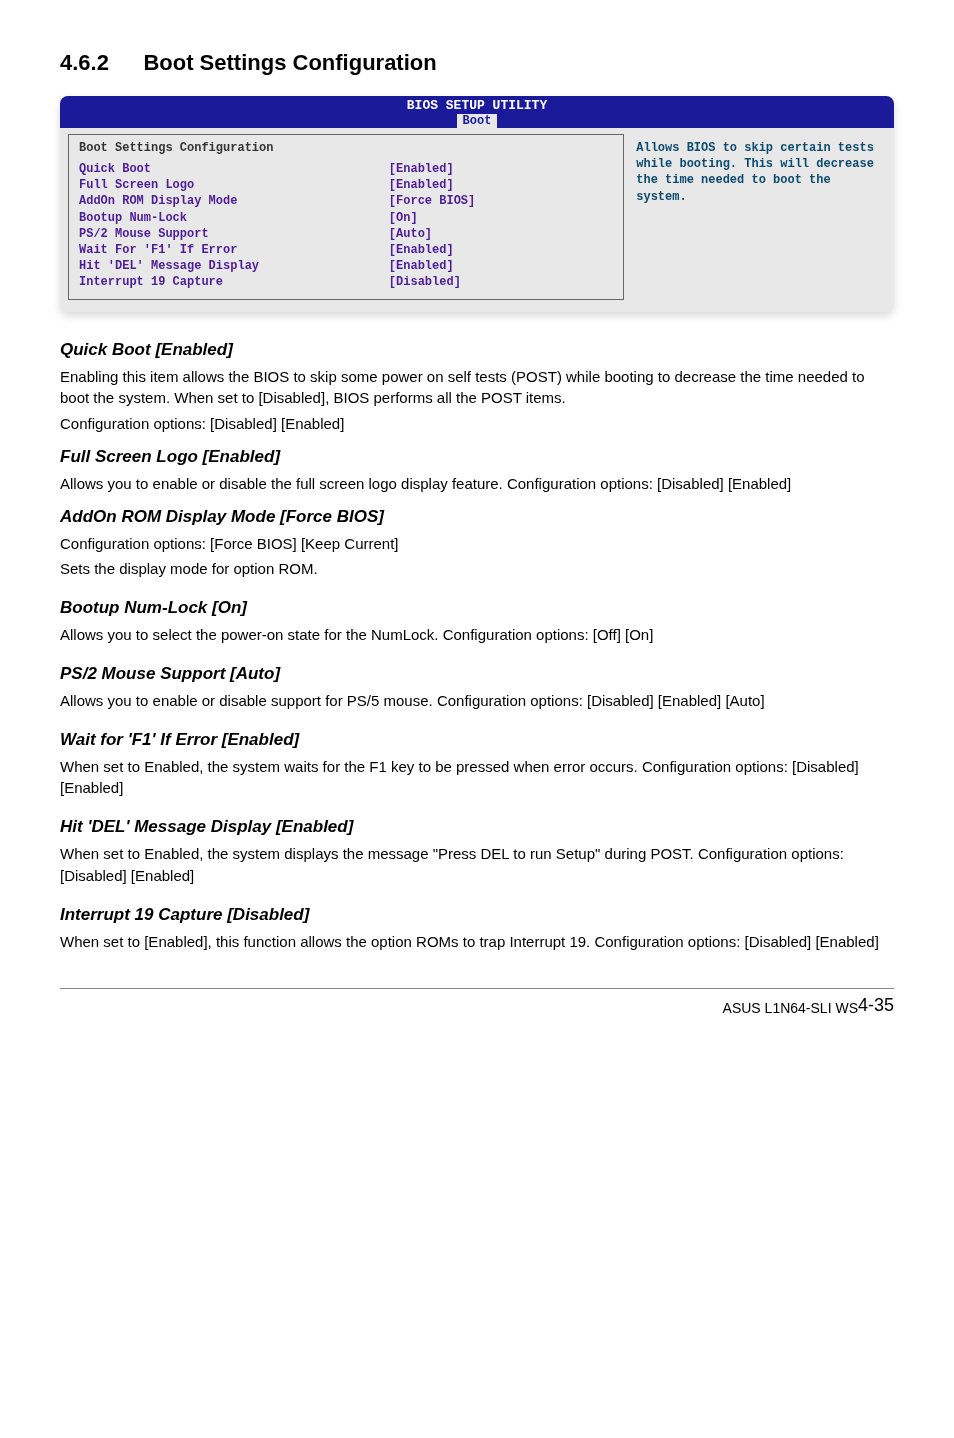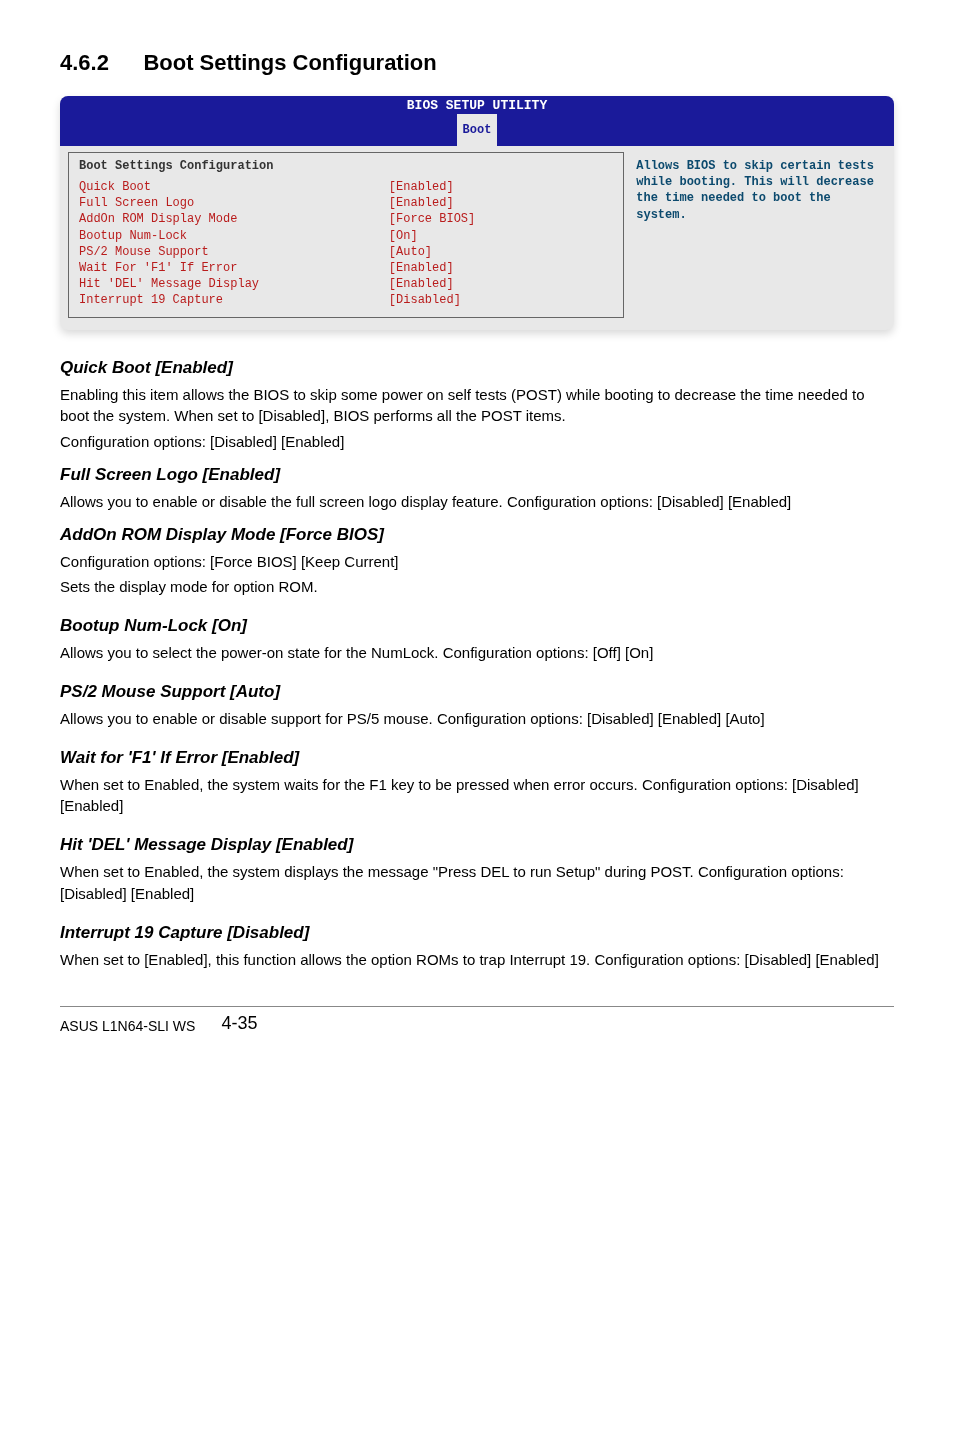--- a/index.html
+++ b/index.html
@@ -43,21 +43,21 @@
       font-family: "Courier New", monospace;
       font-weight: bold;
       font-size: 13px;
       padding: 2px 0 0 0;
       border-radius: 8px 8px 0 0;
     }
     .bios-tab {
       background: #e8e8e8;
       color: #1a1a9a;
       display: inline-block;
-      padding: 9px 6px;
+      padding: 0px 6px;
       font-size: 12px;
       font-weight: bold;
       margin-top: 1px;
       text-align: right;
     }
     .bios-body {
       display: flex;
       font-family: "Courier New", monospace;
       font-size: 12px;
       margin: 6px 8px 0 8px;
@@ -68,22 +68,22 @@
       padding: 6px 10px 8px 10px;
       background: #e8e8e8;
     }
     .bios-left-title {
       font-weight: bold;
       margin-bottom: 6px;
       color: #333;
     }
     .bios-row {
       display: flex;
-      color: #b91c1c;
-      font-weight: normal;
+      color: #4c1d95;
+      font-weight: bold;
       line-height: 1.35;
     }
     .bios-row .label {
       flex: 0 0 58%;
     }
     .bios-row .value {
       flex: 0 0 42%;
     }
     .bios-right {
       flex: 0 0 32%;
@@ -102,27 +102,26 @@
     h3.tight {
       margin-top: 12px;
     }
     p {
       font-size: 15px;
       line-height: 1.45;
       margin-bottom: 4px;
     }
     .footer {
       display: flex;
-      justify-content: flex-start;
+      justify-content: flex-end;
       align-items: flex-end;
       margin-top: 36px;
       border-top: 1px solid #888;
       padding-top: 6px;
       font-size: 14px;
-      gap: 26px;
     }
     .footer-right {
       font-size: 18px;
     }
   </style>
 </head>
 <body>
 
 <div class="section-header">
   <span class="section-number">4.6.2</span>

